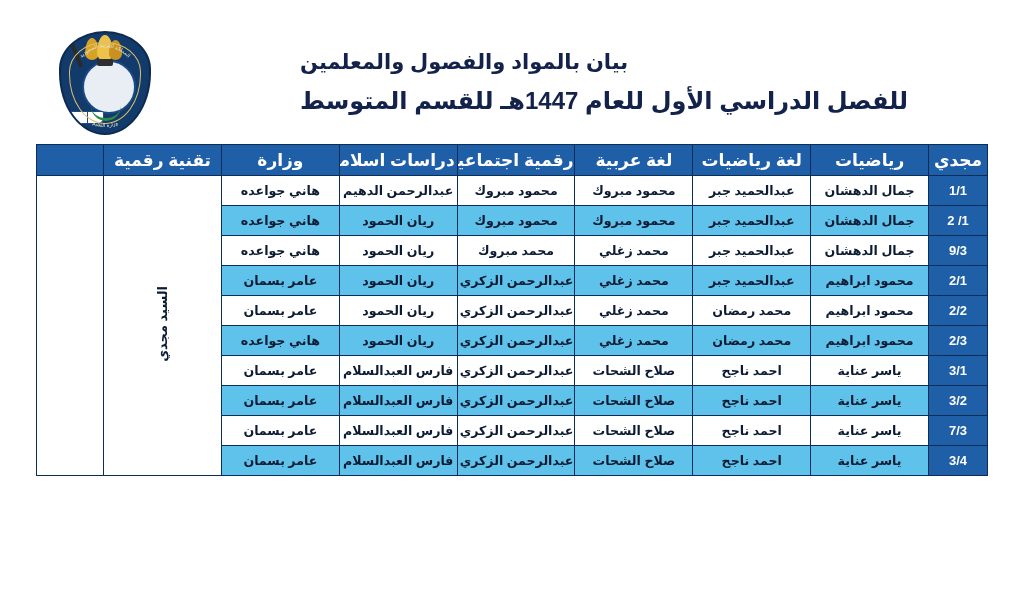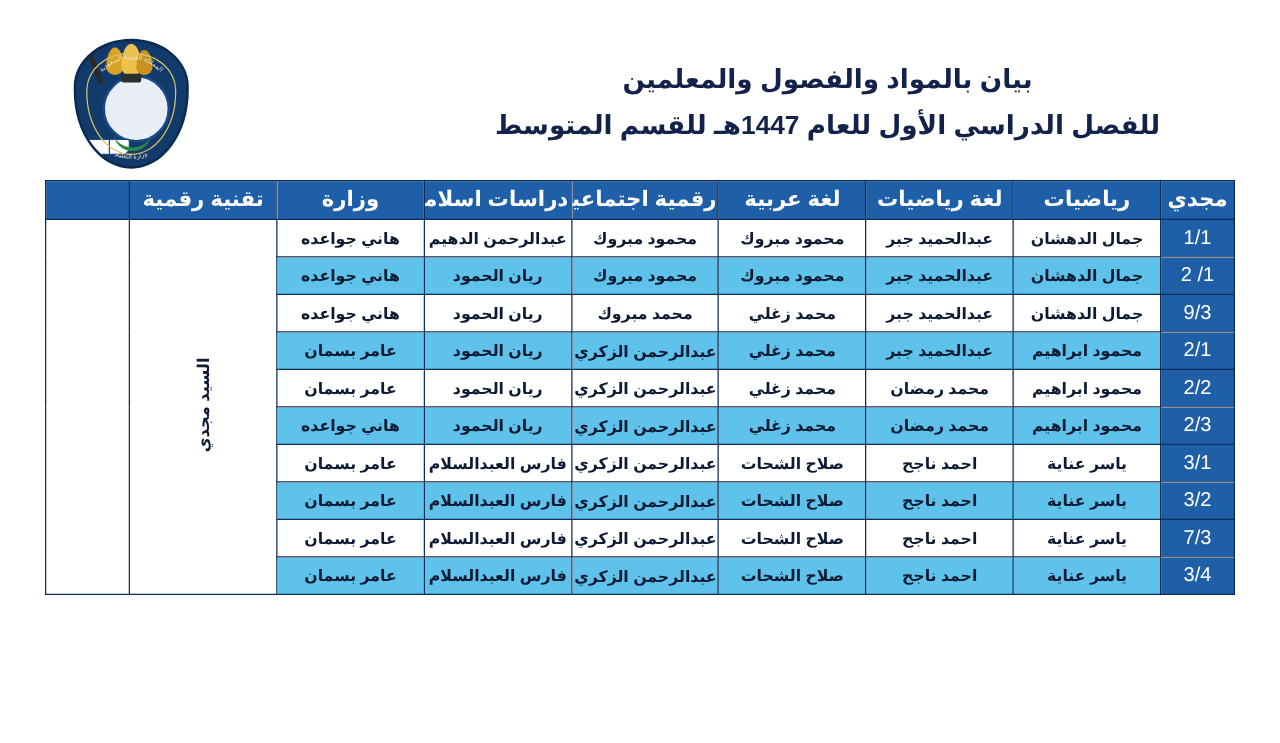--- a/index.html
+++ b/index.html
@@ -29,33 +29,33 @@
 
   .logo-wrap {
     width: 210px;
     display: flex;
     justify-content: center;
     align-items: flex-start;
   }
 
   .title-wrap {
     flex: 1;
-    text-align: center;
+    text-align: left;
     padding-left: 90px;
   }
 
   .title-line {
     font-weight: bold;
     font-size: 21px;
     color: #12224a;
     line-height: 1.75;
     letter-spacing: 0;
   }
   .title-line.second {
-    font-size: 21px;
+    font-size: 24px;
   }
 
   
   .emblem {
     position: relative;
     width: 92px;
     height: 104px;
   }
   .emblem .shield {
     position: absolute;
@@ -181,22 +181,22 @@
   }
   tbody tr.row-alt td {
     background: #5fc2ea;
   }
   tbody tr.row-plain td {
     background: #ffffff;
   }
   td.class-cell {
     background: #1f5fa8 !important;
     color: #ffffff;
-    font-weight: normal;
-    font-size: 16px;
+    font-weight: bold;
+    font-size: 13px;
   }
   td.supervisor-cell {
     background: #ffffff;
     vertical-align: middle;
     text-align: center;
     font-weight: bold;
     font-size: 13px;
     color: #0c1b33;
   }
   .vertical-text {

